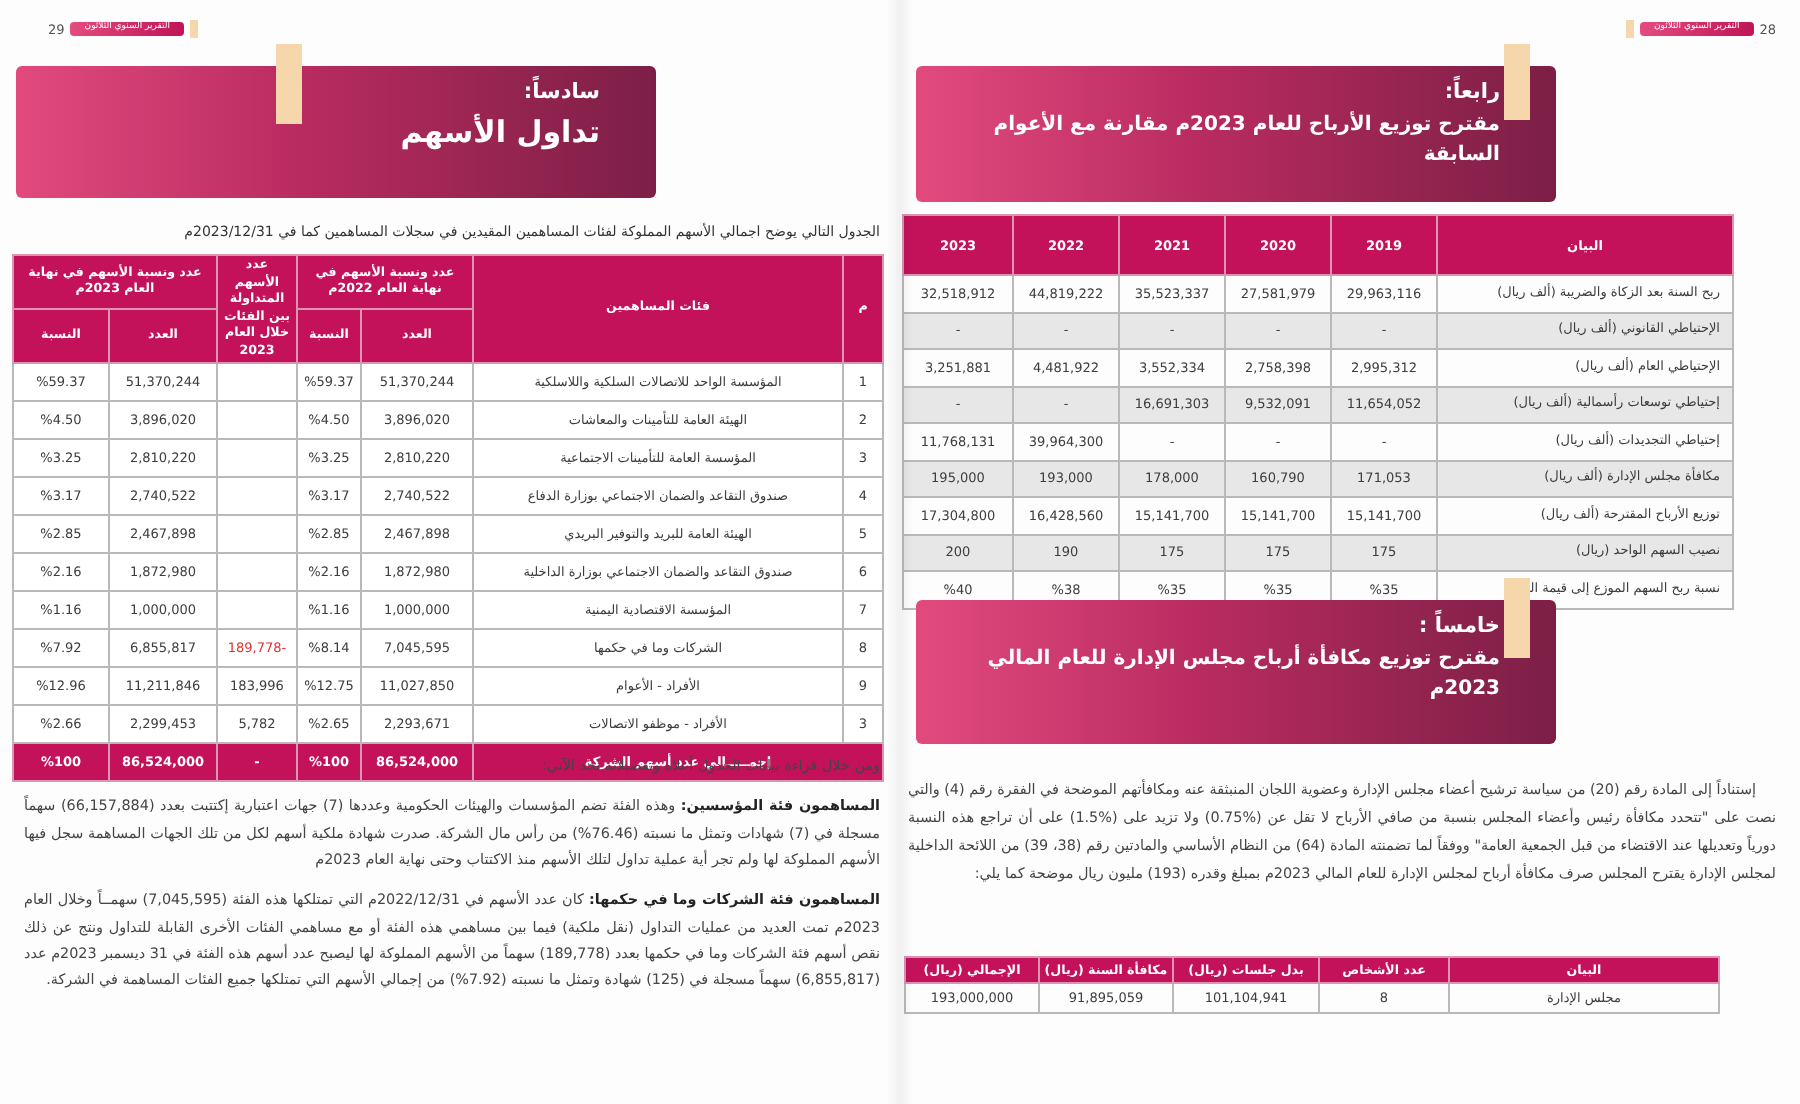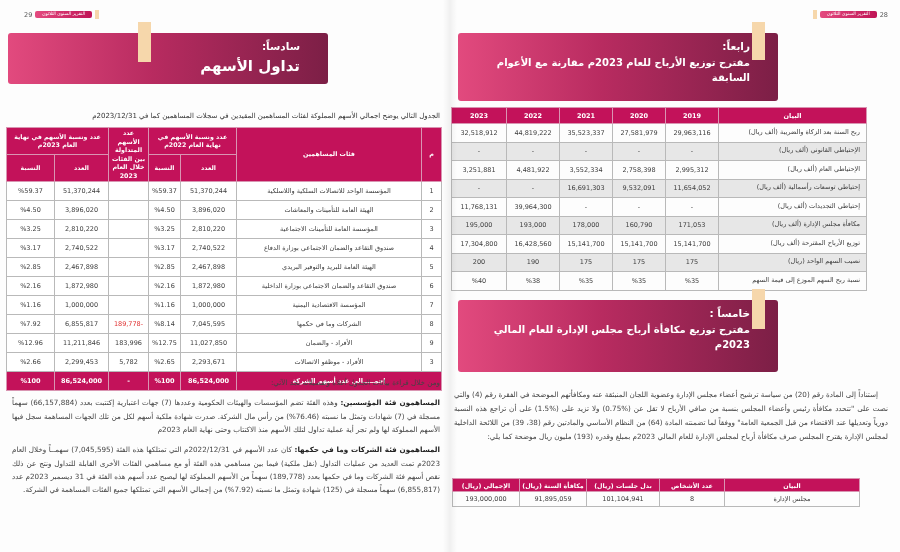--- a/index.html
+++ b/index.html
@@ -17,21 +17,21 @@
   
   .runhead { position:absolute; top:10px; display:flex; align-items:center; gap:3px; direction:ltr; }
   #page-left .runhead { left:24px; }
   #page-right .runhead { right:12px; }
   .pill { background:linear-gradient(90deg,#e44b80,#c01456); color:#fff; font-size:4.5px;
     padding:1.5px 7px; border-radius:2px; line-height:1; white-space:nowrap; }
   .tick-sm { width:4px; height:9px; background:#f6d7ab; }
   .pgnum { font-size:6.5px; color:#555; }
 
   
-  .band { position:absolute; height:51px; width:320px;
+  .band { position:absolute; height:66px; width:320px;
     background:linear-gradient(270deg,#7c1f46,#b82b60 55%,#e24a7e);
     border-radius:3px; color:#fff; text-align:right; padding:7px 28px 0 10px; }
   .band .kicker { font-size:10.5px; font-weight:bold; }
   .band .title { font-size:13px; font-weight:bold; margin-top:3px; line-height:1.5; }
   .band.small-title .title { font-size:10px; }
   .tab { position:absolute; width:13px; background:#f6d7ab; z-index:2; }
 
   
   table { border-collapse:collapse; table-layout:fixed; position:absolute; direction:rtl; }
   th,td { border:1px solid #b9b9b9; font-size:6.5px; text-align:center; vertical-align:middle;
@@ -42,21 +42,21 @@
   
   #shares-table { top:127px; right:8px; width:435px; }
   #shares-table td { height:19px; background:#fff; }
   #shares-table thead th { height:23px; font-size:6.3px; line-height:1.35; white-space:normal; }
   #shares-table .total td { background:#c3125a; color:#fff; font-weight:bold; border-color:#d995b2; }
   .intro-line { position:absolute; top:112px; right:10px; left:10px; font-size:7px; text-align:right; color:#333; }
 
   
   #div-table { top:107px; right:33px; width:415px; }
   #div-table td { height:18.5px; }
-  #div-table thead th { height:16px; }
+  #div-table thead th { height:30px; }
   #div-table tbody tr:nth-child(even) td { background:#e7e7e7; }
   #div-table td:first-child { text-align:right; padding-right:6px; white-space:normal; line-height:1.2; }
 
   
   #bonus-table { top:478px; right:40px; width:407px; }
   #bonus-table th { height:13px; font-size:6.3px; }
   #bonus-table td { height:15px; }
 
   
   .notes { position:absolute; top:376px; right:10px; left:12px; text-align:justify; font-size:7.2px;
@@ -178,21 +178,21 @@
           <td>8</td>
           <td>الشركات وما في حكمها</td>
           <td>7,045,595</td>
           <td>%8.14</td>
           <td class="neg">-189,778</td>
           <td>6,855,817</td>
           <td>%7.92</td>
         </tr>
         <tr>
           <td>9</td>
-          <td>الأفراد - والضمان</td>
+          <td>الأفراد - الأعوام</td>
           <td>11,027,850</td>
           <td>%12.75</td>
           <td>183,996</td>
           <td>11,211,846</td>
           <td>%12.96</td>
         </tr>
         <tr>
           <td>3</td>
           <td>الأفراد - موظفو الاتصالات</td>
           <td>2,293,671</td>

